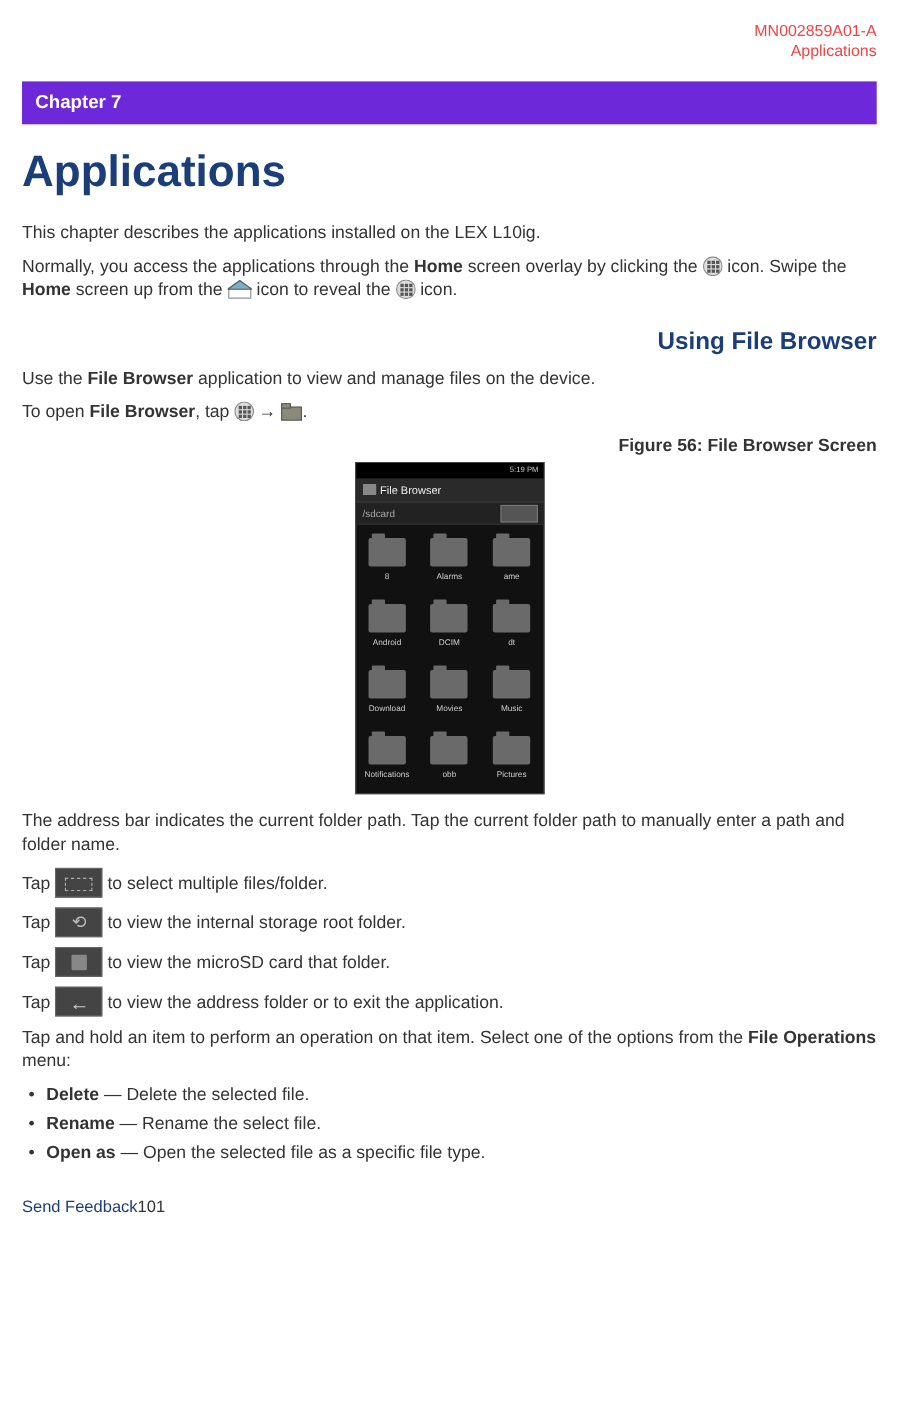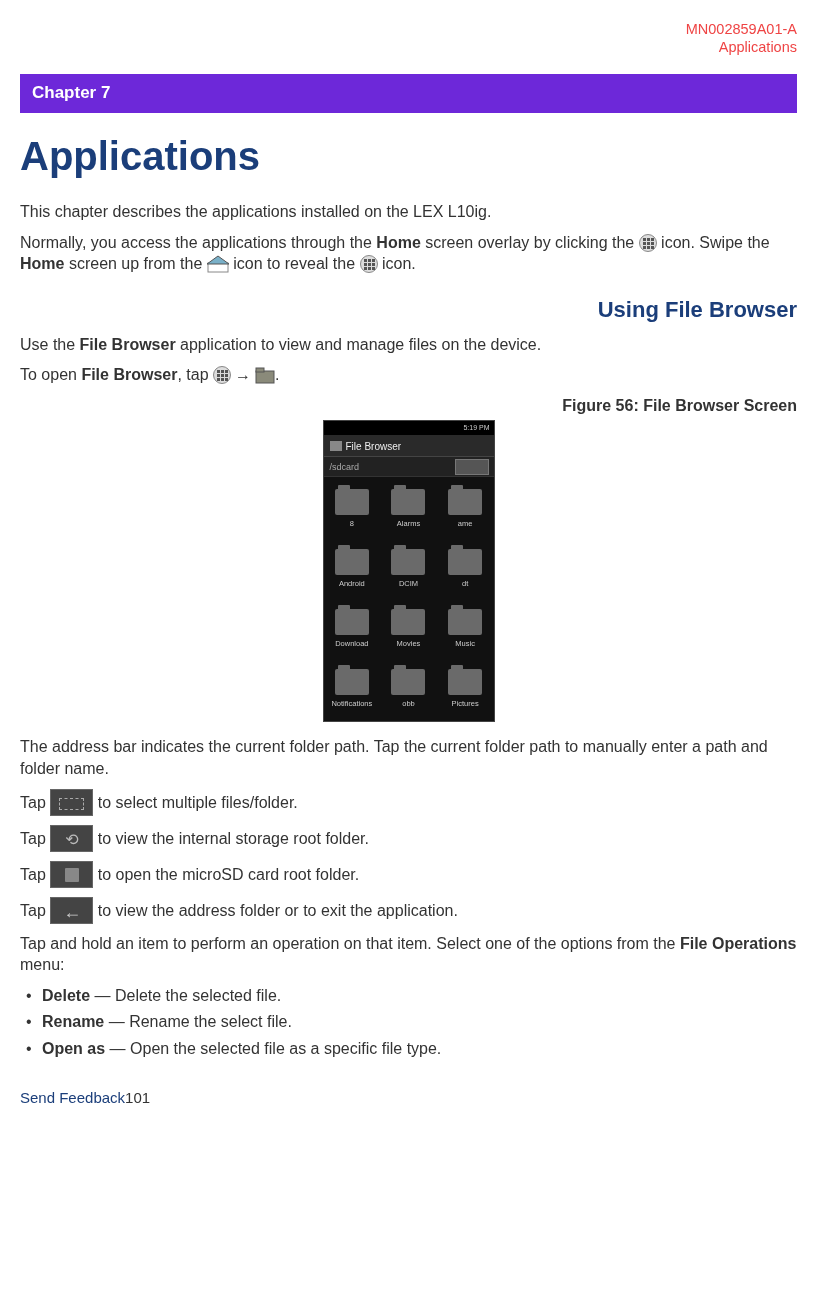--- a/index.html
+++ b/index.html
@@ -264,21 +264,21 @@
       </div>
   </div>
 </div>
 
 <p>The address bar indicates the current folder path. Tap the current folder path to manually enter a path and folder name.</p>
 
 <p><span>Tap </span><span class="btn-icon btn-multi"></span><span> to select multiple files/folder.</span></p>
 
 <p><span>Tap </span><span class="btn-icon btn-root"></span><span> to view the internal storage root folder.</span></p>
 
-<p><span>Tap </span><span class="btn-icon btn-sd"></span><span> to open the microSD card root folder.</span></p>
+<p><span>Tap </span><span class="btn-icon btn-sd"></span><span> to view the microSD card that folder.</span></p>
 
 <p><span>Tap </span><span class="btn-icon btn-back"></span><span> to view the address folder or to exit the application.</span></p>
 
 <p>
   <span>Tap and hold an item to perform an operation on that item. Select one of the options from the </span><span class="bold">File Operations</span><span> menu:</span>
 </p>
 
 <ul class="ops">
   <li><span class="bold">Delete</span><span> — Delete the selected file.</span></li>
   <li><span class="bold">Rename</span><span> — Rename the select file.</span></li>

